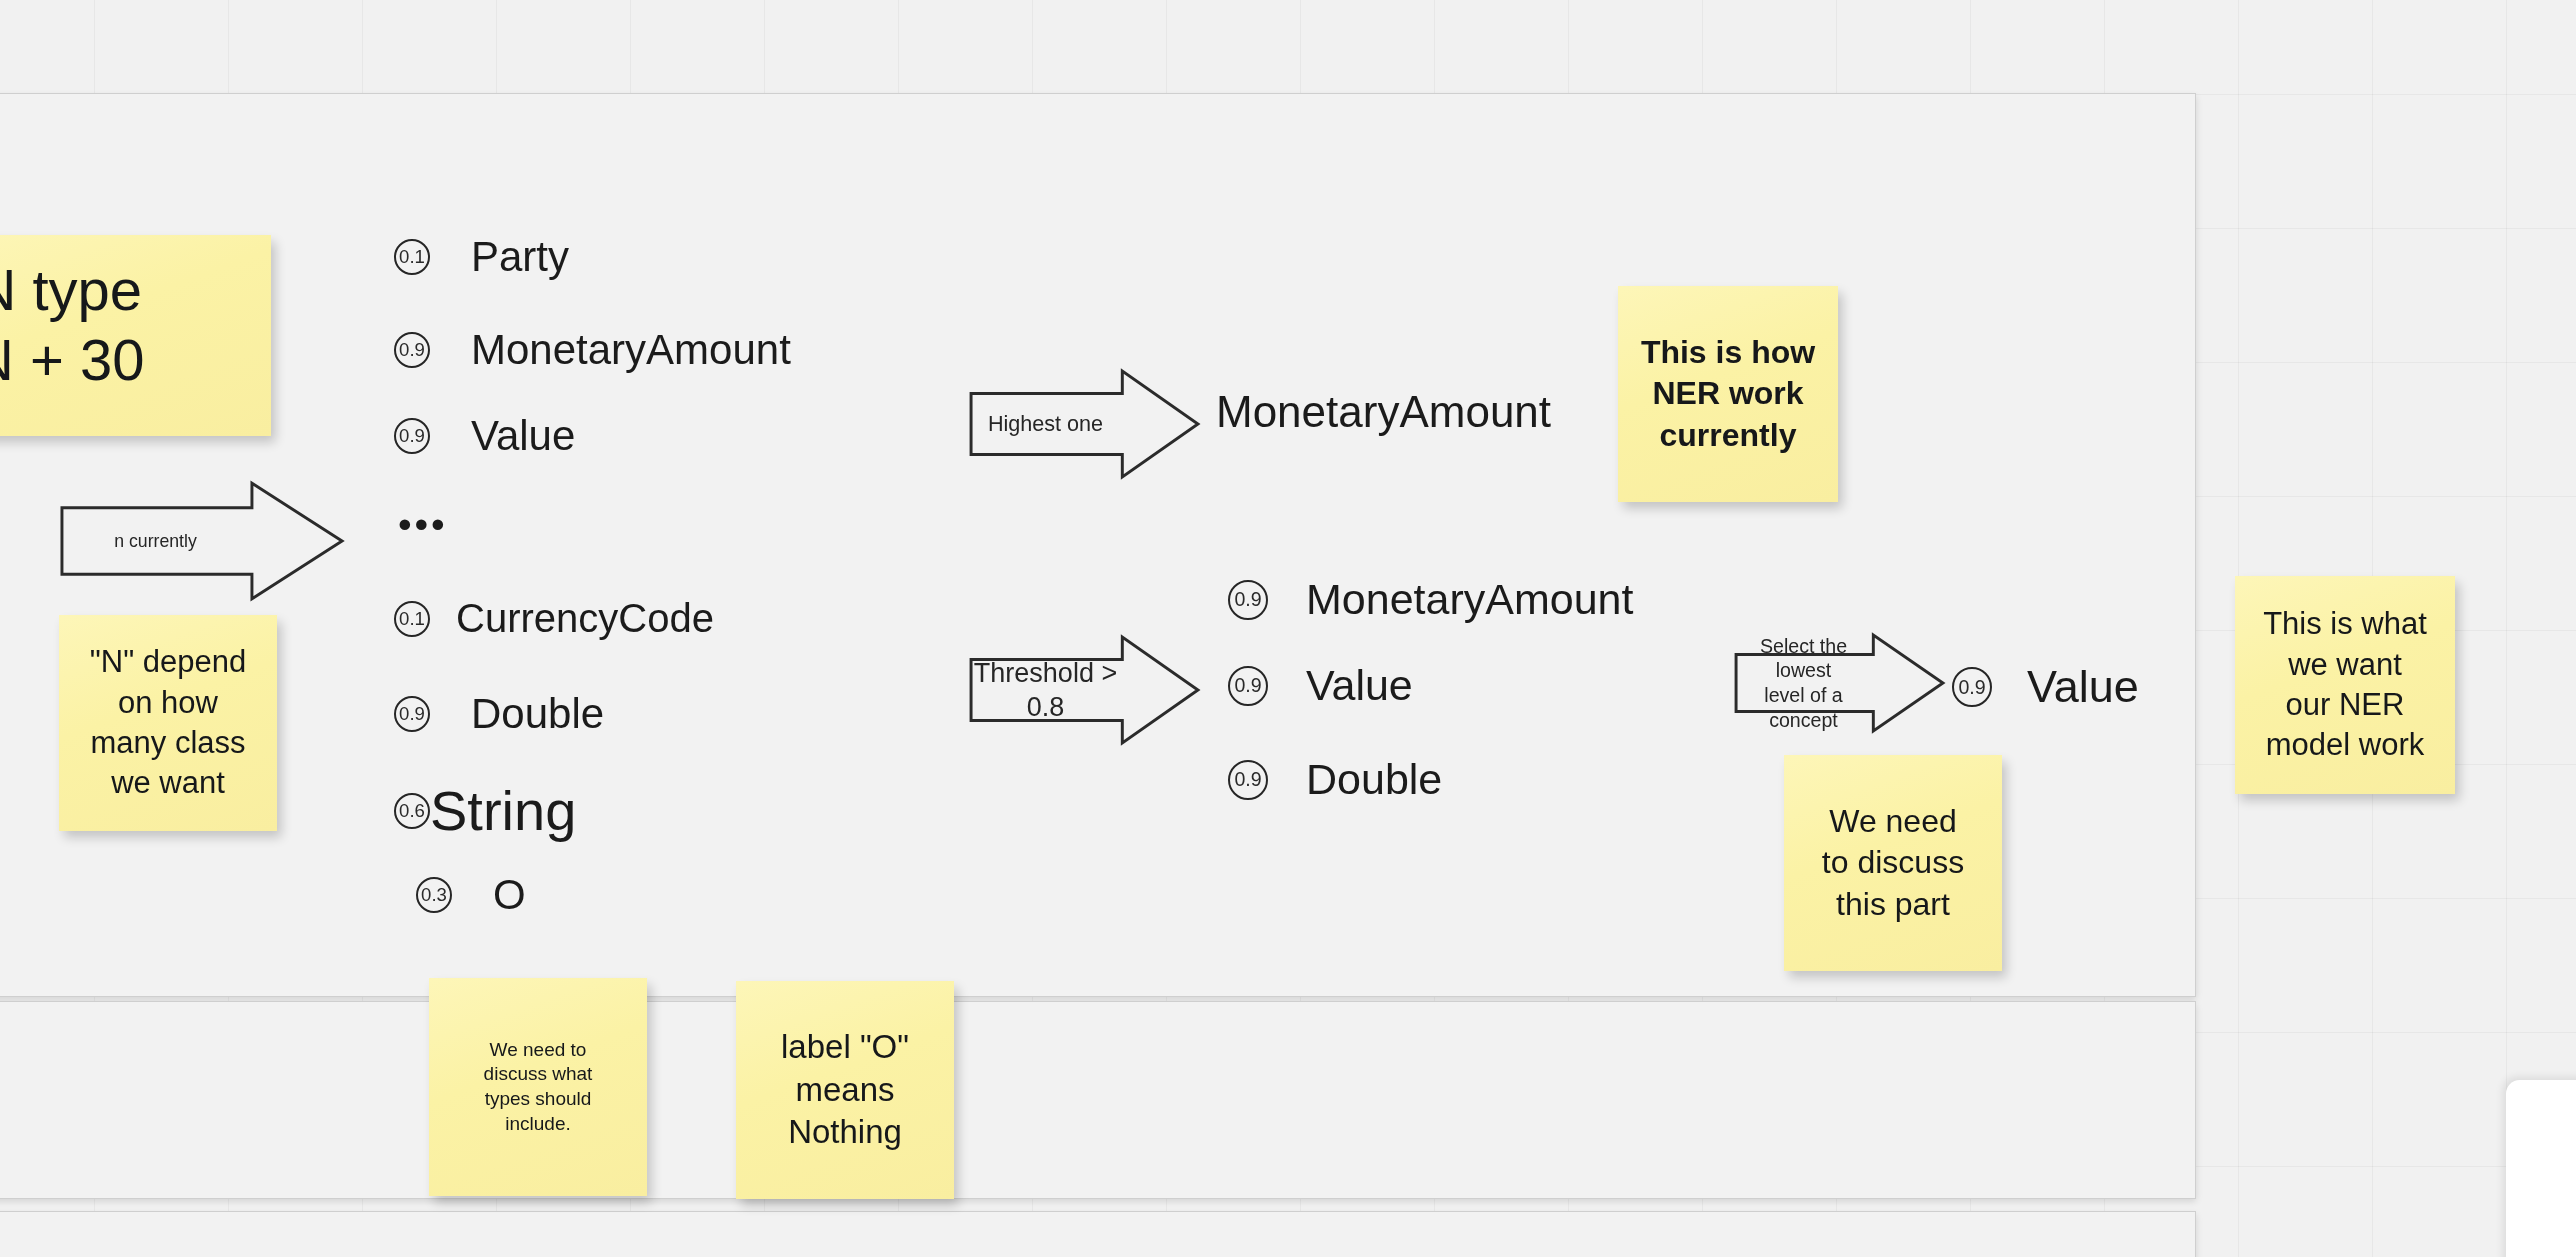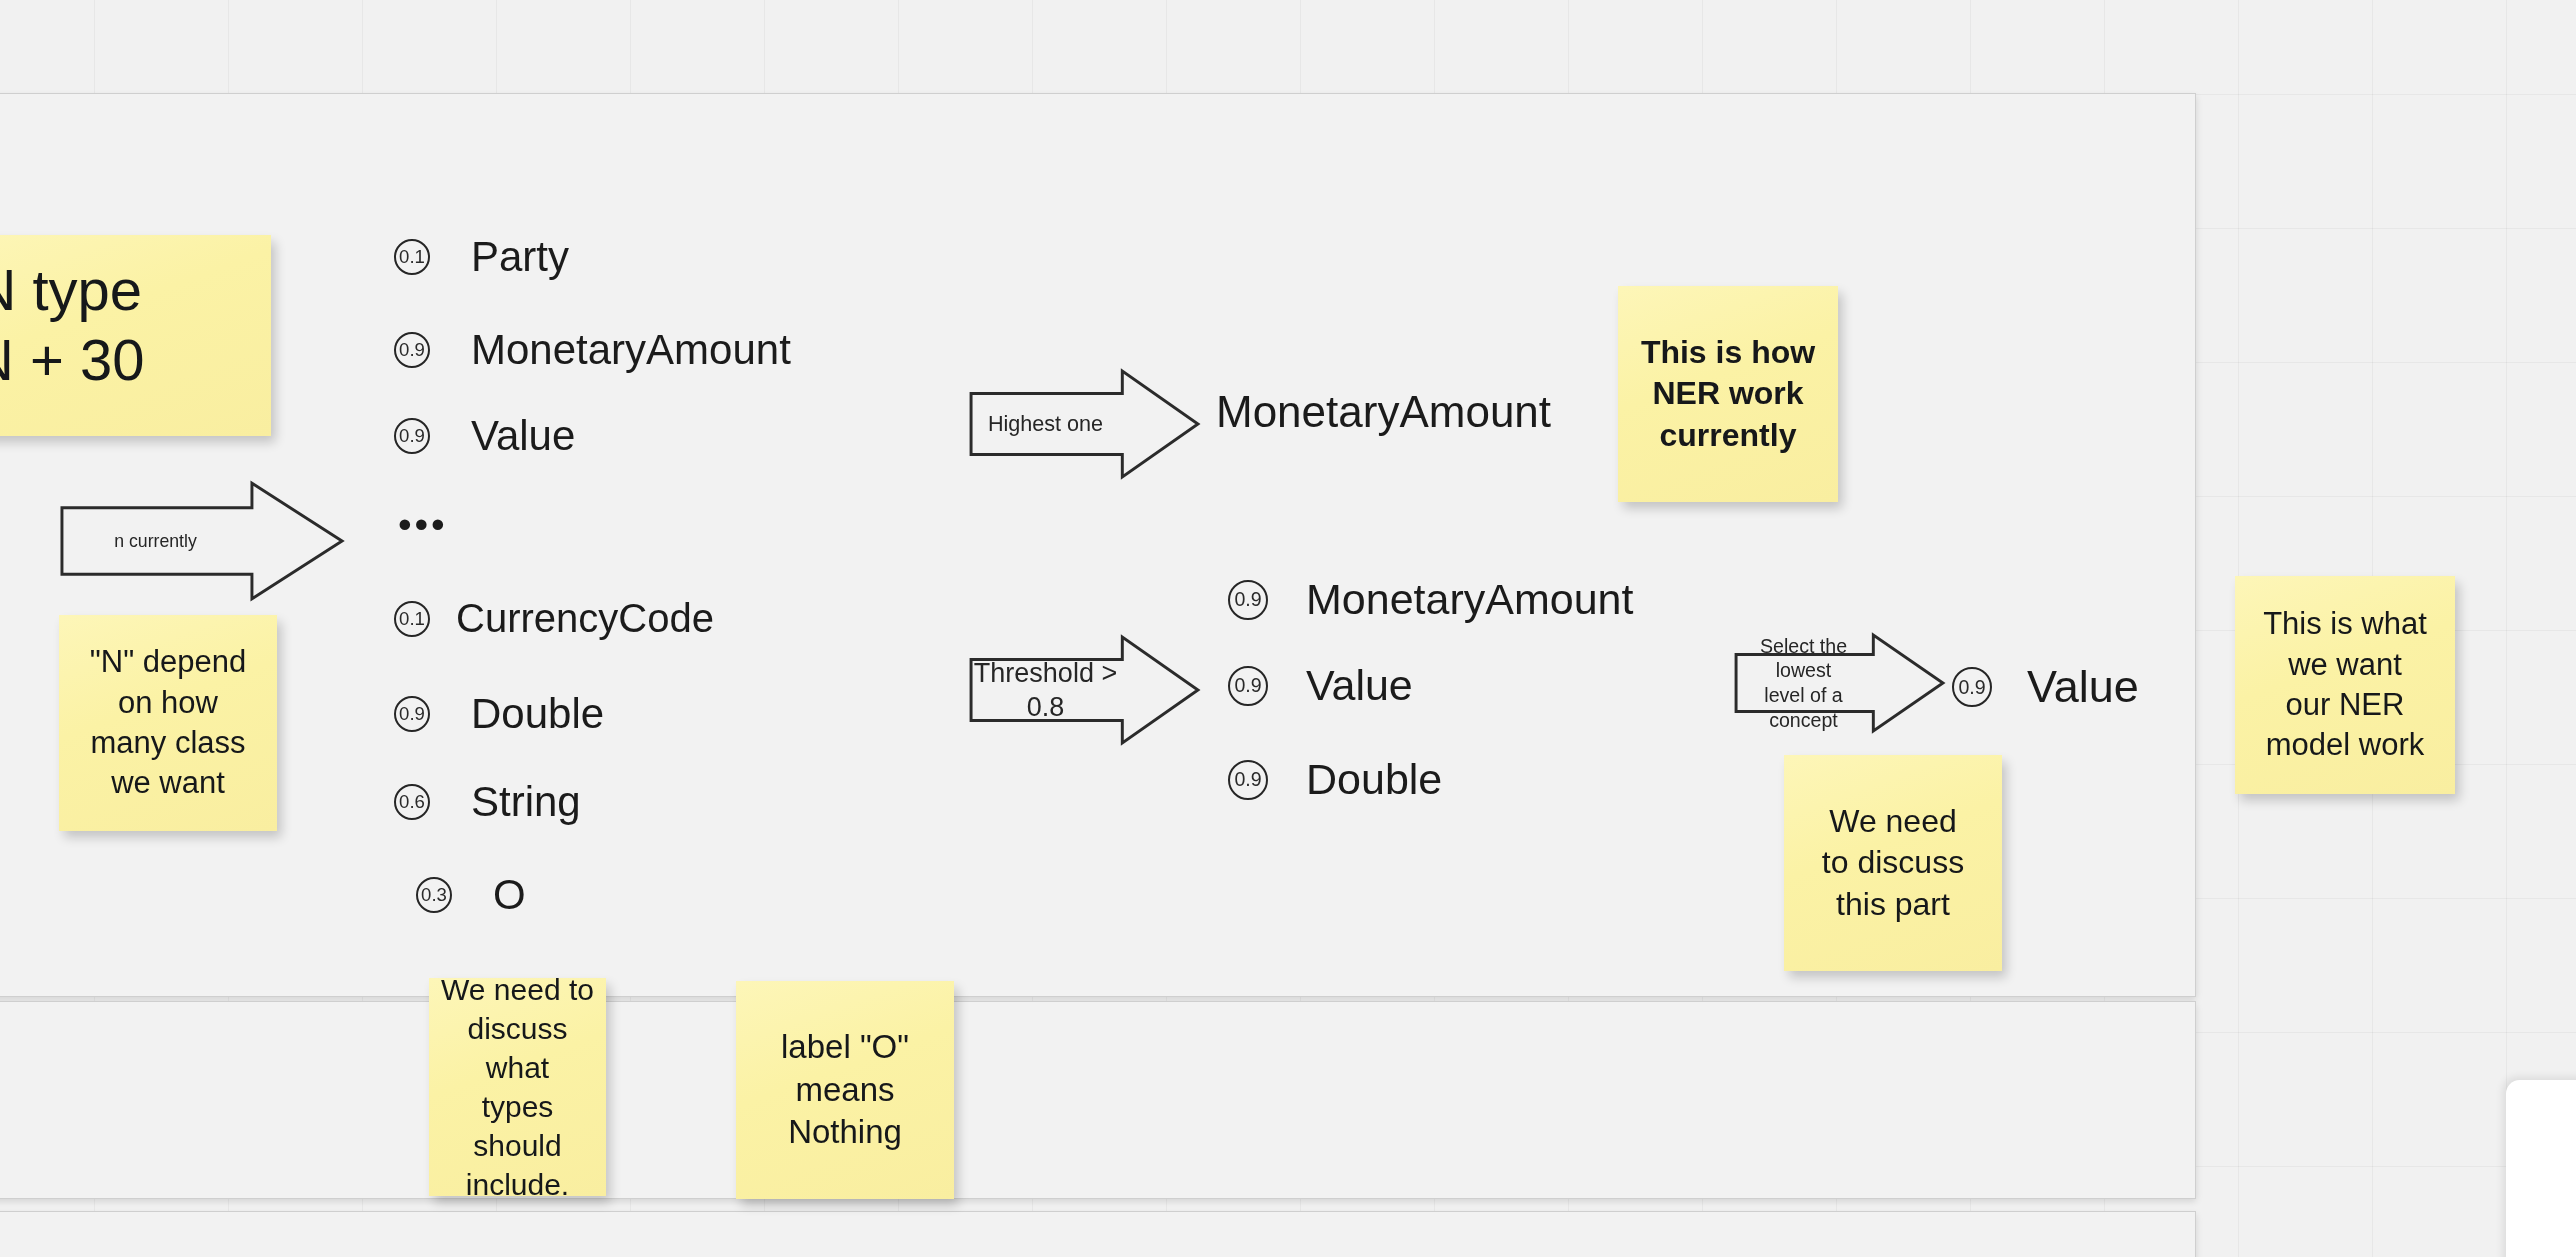--- a/index.html
+++ b/index.html
@@ -165,21 +165,21 @@
     <span class="rowlabel" style="font-size:40px; margin-left:26px;">CurrencyCode</span>
   </div>
 
   <div class="row" style="left:394px; top:690px;">
     <span class="score sm">0.9</span>
     <span class="rowlabel" style="font-size:42px; margin-left:41px;">Double</span>
   </div>
 
   <div class="row" style="left:394px; top:778px;">
     <span class="score sm">0.6</span>
-    <span class="rowlabel" style="font-size:42px; margin-left:41px;">String</span>
+    <span class="rowlabel" style="font-size:56px; ">String</span>
   </div>
 
   <div class="row" style="left:416px; top:871px;">
     <span class="score sm">0.3</span>
     <span class="rowlabel" style="font-size:42px; margin-left:41px;">O</span>
   </div>
 
   <div class="arrow" style="left:937px; top:369px; width:231px; height:110px;">
     <svg width="231" height="110" viewBox="0 0 235 112">
       <polygon points="2,25 156,25 156,2 233,56 156,110 156,87 2,87" fill="#f2f2f2" stroke="#2b2b2b" stroke-width="3" stroke-linejoin="miter"></polygon>
@@ -230,21 +230,21 @@
 
   <div class="sticky" style="left:2235px; top:576px; width:220px; height:218px; font-size:31px;">This is what
 we want
 our NER
 model work</div>
 
   <div class="sticky" style="left:1784px; top:755px; width:218px; height:216px; font-size:32px;">We need
 to discuss
 this part</div>
 
-  <div class="sticky" style="left:429px; top:978px; width:177px; height:218px; font-size:30px;">We need to
+  <div class="sticky" style="left:429px; top:978px; width:218px; height:218px; font-size:19px;">We need to
 discuss what
 types should
 include.</div>
 
   <div class="sticky" style="left:736px; top:981px; width:218px; height:218px; font-size:33px;">label "O"
 means
 Nothing</div>
 
   <div class="white-card" style="left:2506px; top:1080px; width:88px; height:186px;"></div>
 

